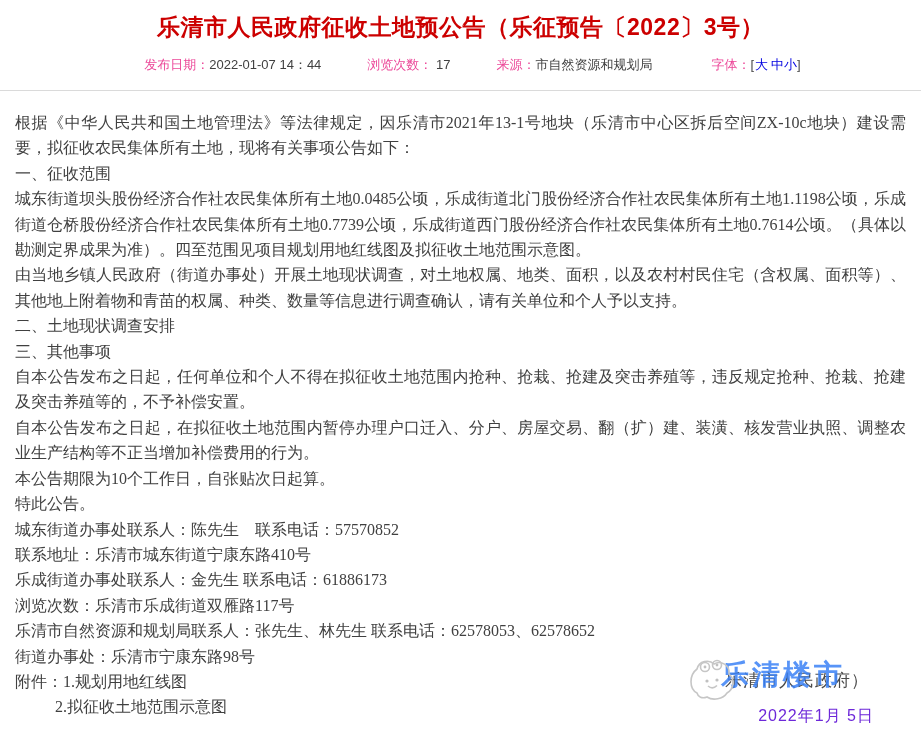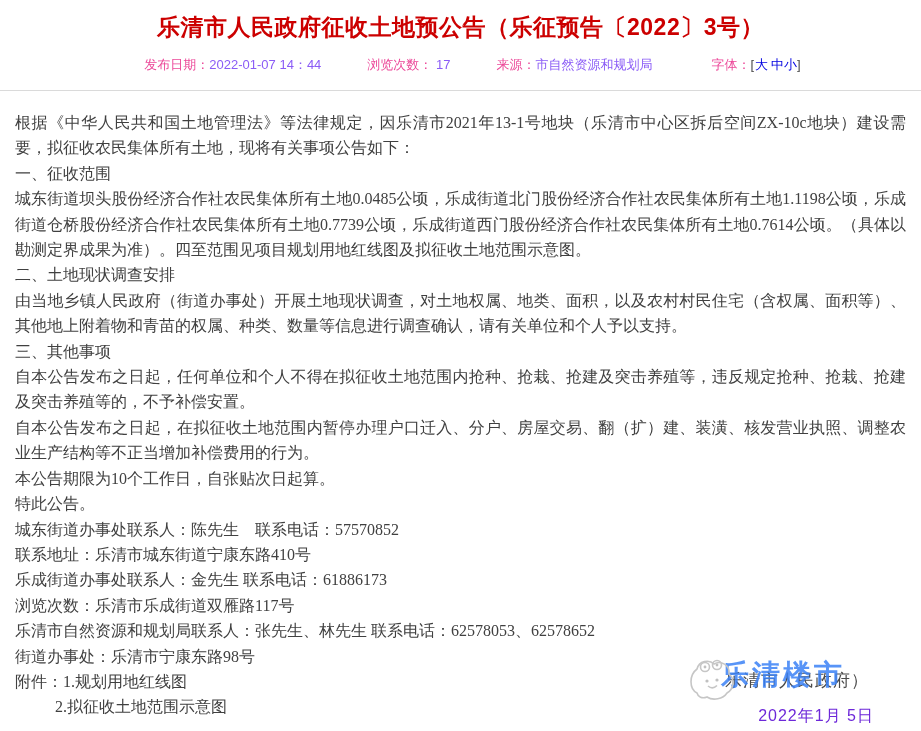--- a/index.html
+++ b/index.html
@@ -24,21 +24,21 @@
     display: flex;
     justify-content: center;
     align-items: center;
     font-size: 13px;
     color: #595959;
     white-space: nowrap;
   }
   .meta-item { margin: 0 11px; }
   .meta-item.source { margin-right: 24px; }
   .meta-label { color: #ec4899; margin-left: 24px; }
-  .meta-value { color: #8b5cf6; }
+  .meta-value { color: #404040; }
   .font-size-links { color: #4a4a4a; }
   .font-link {
     color: #0000e0;
     text-decoration: none;
     cursor: pointer;
   }
   .font-link.big { margin: 0 3px 0 1px; }
   .font-link.small { margin-left: 0; }
   .divider {
     border: none;
@@ -101,22 +101,22 @@
     <span class="meta-item source"><span class="meta-label">来源：</span><span class="meta-value">市自然资源和规划局</span></span>
     <span class="meta-item font-size-links"><span class="meta-label">字体：</span><span>[</span><a class="font-link big" style="color: rgb(0, 0, 224);">大</a><a class="font-link" style="color: rgb(0, 0, 224);">中</a><a class="font-link small" style="color: rgb(0, 0, 224);">小</a><span>]</span></span>
   </div>
   <hr class="divider">
 </div>
 
 <div class="doc-body">
     <p>根据《中华人民共和国土地管理法》等法律规定，因乐清市2021年13-1号地块（乐清市中心区拆后空间ZX-10c地块）建设需要，拟征收农民集体所有土地，现将有关事项公告如下：</p>
     <p>一、征收范围</p>
     <p>城东街道坝头股份经济合作社农民集体所有土地0.0485公顷，乐成街道北门股份经济合作社农民集体所有土地1.1198公顷，乐成街道仓桥股份经济合作社农民集体所有土地0.7739公顷，乐成街道西门股份经济合作社农民集体所有土地0.7614公顷。（具体以勘测定界成果为准）。四至范围见项目规划用地红线图及拟征收土地范围示意图。</p>
+    <p>由当地乡镇人民政府（街道办事处）开展土地现状调查，对土地权属、地类、面积，以及农村村民住宅（含权属、面积等）、其他地上附着物和青苗的权属、种类、数量等信息进行调查确认，请有关单位和个人予以支持。</p>
     <p>二、土地现状调查安排</p>
-    <p>由当地乡镇人民政府（街道办事处）开展土地现状调查，对土地权属、地类、面积，以及农村村民住宅（含权属、面积等）、其他地上附着物和青苗的权属、种类、数量等信息进行调查确认，请有关单位和个人予以支持。</p>
     <p>三、其他事项</p>
     <p>自本公告发布之日起，任何单位和个人不得在拟征收土地范围内抢种、抢栽、抢建及突击养殖等，违反规定抢种、抢栽、抢建及突击养殖等的，不予补偿安置。</p>
     <p>自本公告发布之日起，在拟征收土地范围内暂停办理户口迁入、分户、房屋交易、翻（扩）建、装潢、核发营业执照、调整农业生产结构等不正当增加补偿费用的行为。</p>
     <p>本公告期限为10个工作日，自张贴次日起算。</p>
     <p>特此公告。</p>
     <p>城东街道办事处联系人：陈先生　联系电话：57570852</p>
     <p>联系地址：乐清市城东街道宁康东路410号</p>
     <p>乐成街道办事处联系人：金先生 联系电话：61886173</p>
     <p>浏览次数：乐清市乐成街道双雁路117号</p>
     <p>乐清市自然资源和规划局联系人：张先生、林先生 联系电话：62578053、62578652</p>

